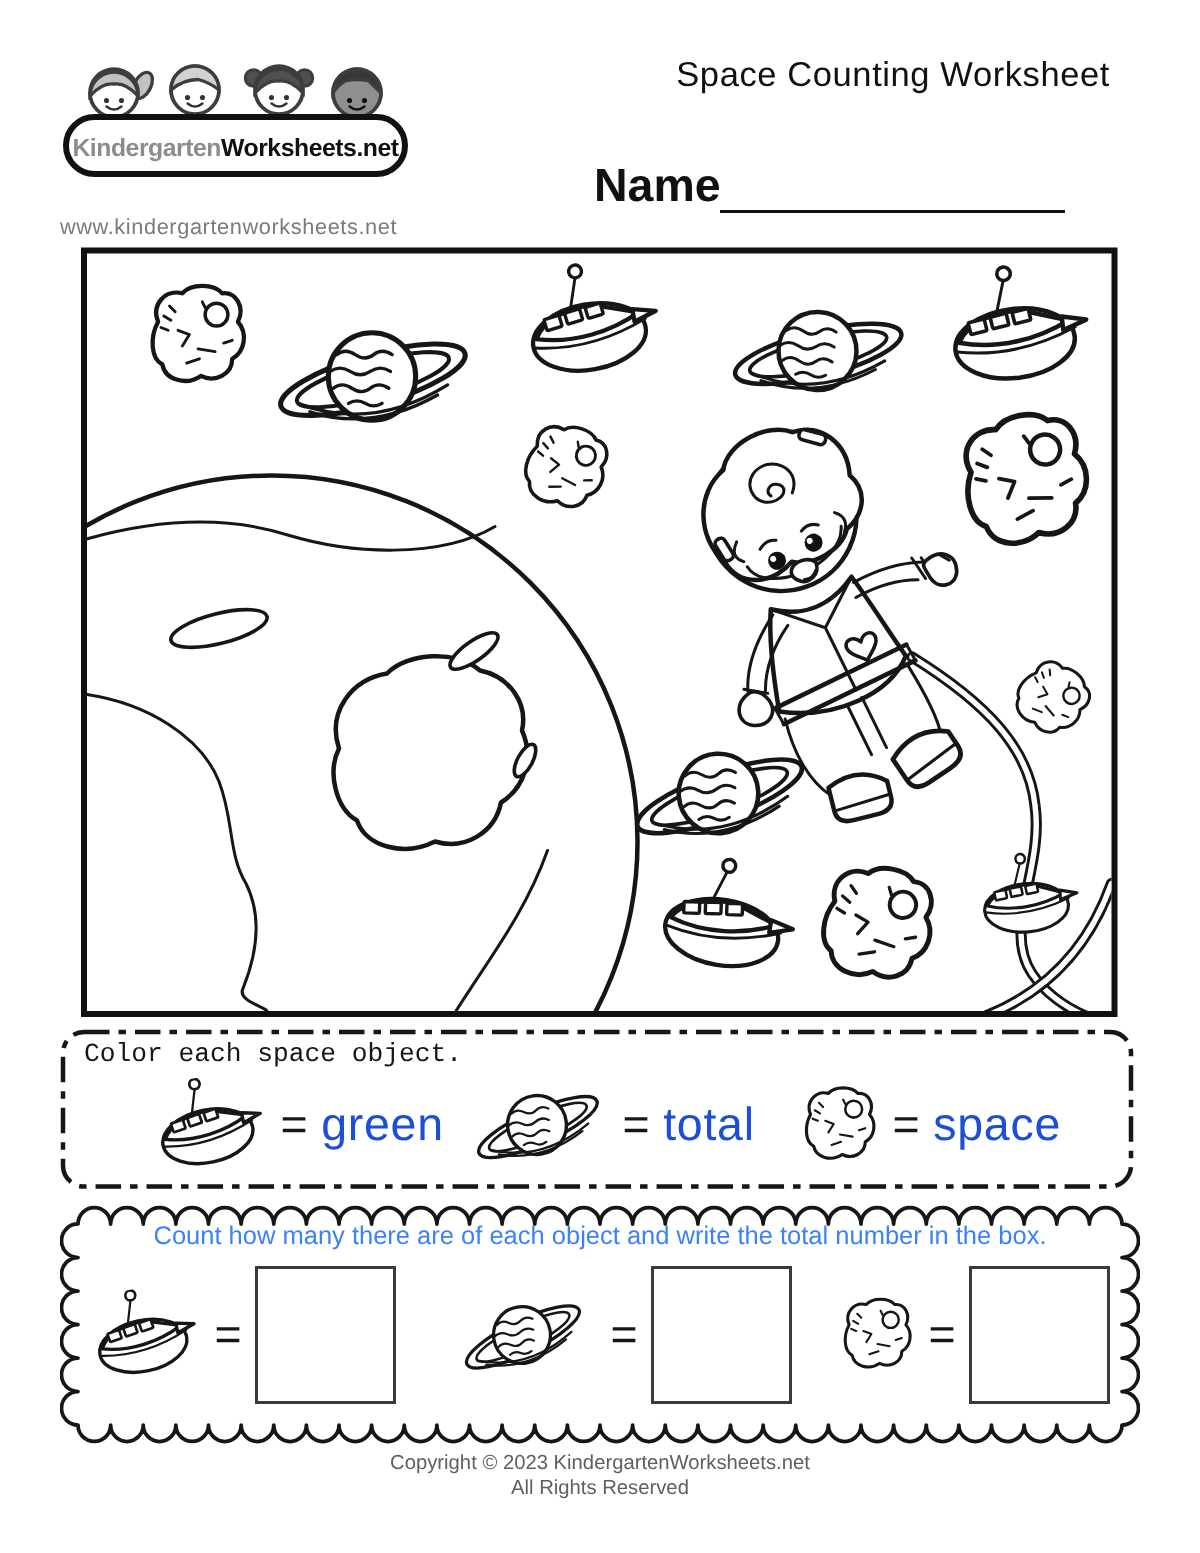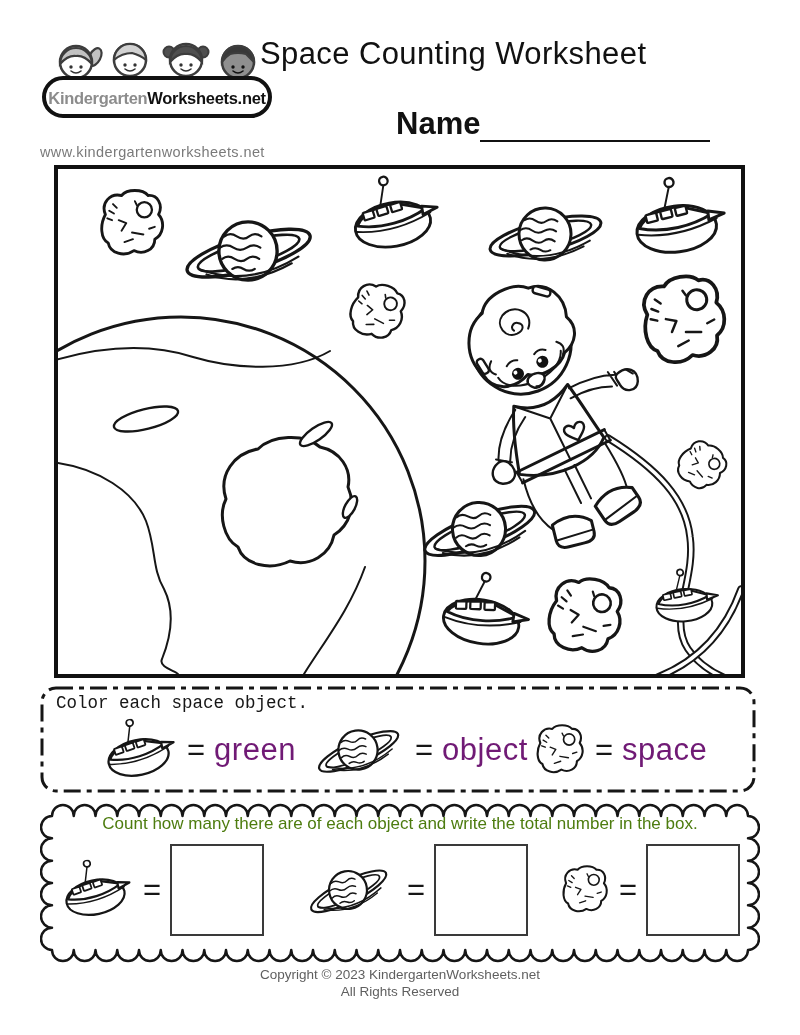--- a/index.html
+++ b/index.html
@@ -9,46 +9,46 @@
   
   .ln  {fill:#ffffff;stroke:#161616;stroke-width:3;stroke-linecap:round;stroke-linejoin:round;}
   .ln2 {fill:#ffffff;stroke:#161616;stroke-width:2.4;stroke-linecap:round;stroke-linejoin:round;}
   .thin{fill:none;stroke:#161616;stroke-width:2;stroke-linecap:round;stroke-linejoin:round;}
   .tube-b{fill:none;stroke:#161616;stroke-width:7.5;stroke-linecap:round;}
   .tube-w{fill:none;stroke:#ffffff;stroke-width:3.6;stroke-linecap:round;}
 
   
   #logo{position:absolute;left:38px;top:30px;width:236px;height:100px;}
   #site-url{position:absolute;left:40px;top:132px;font-size:14.5px;color:#7a7a7a;letter-spacing:.4px;margin-top:12px;}
-  #title{position:absolute;left:260px;top:36px;width:480px;text-align:left;
-         font-size:31px;letter-spacing:.4px;color:#111;}
+  #title{position:absolute;left:260px;top:36px;width:480px;text-align:right;
+         font-size:23px;letter-spacing:.4px;color:#111;}
   #name-row{position:absolute;left:396px;top:106px;font-size:31px;color:#111;font-weight:bold;}
   #name-line{display:inline-block;width:230px;height:34px;border-bottom:2.5px solid #111;
              vertical-align:bottom;}
 
   
   #scene-box{position:absolute;left:54px;top:165px;width:683px;height:505px;
              border:4px solid #111;background:#fff;}
   #scene-box svg{display:block;}
 
   
   #color-sec{position:absolute;left:40px;top:686px;width:716px;height:107px;}
   #color-sec .border-svg{position:absolute;left:0;top:0;}
   #color-instruction{position:absolute;left:16px;top:7px;font-size:17.5px;color:#161616;font-family:Liberation Mono, monospace;}
   .color-group{position:absolute;top:32px;display:flex;align-items:center;gap:9px;height:64px;}
   #cg-0{left:56px;} #cg-1{left:270px;} #cg-2{left:494px;}
   .eq{font-size:31px;color:#161616;}
-  .color-word{font-size:31px;color:#701a75;letter-spacing:.5px;}
+  .color-word{font-size:31px;color:#1d4ed8;letter-spacing:.5px;}
   .tilt{transform:rotate(-12deg);}
 
   
   #count-sec{position:absolute;left:40px;top:798px;width:720px;height:170px;}
   #count-sec .border-svg{position:absolute;left:0;top:0;}
   #count-instruction{position:absolute;left:0;top:16px;width:100%;text-align:center;
-                     font-size:17px;color:#4d7c0f;}
+                     font-size:17px;color:#3b82f6;}
   .count-group{position:absolute;top:44px;display:flex;align-items:center;gap:9px;height:96px;}
   #kg-0{left:14px;} #kg-1{left:258px;} #kg-2{left:520px;}
   .answer-box{width:90px;height:88px;border:2px solid #3a3a3a;background:#fff;}
 
   
   #footer{position:absolute;left:0;top:966px;width:100%;text-align:center;
           color:#5f5f5f;font-size:13.5px;line-height:17px;}
 </style>
 </head>
 <body>
@@ -215,21 +215,21 @@
           <use href="#g-ufo"></use>
         </svg>
       <span class="eq">=</span>
       <span class="color-word">green</span>
     </div>
     <div class="color-group" id="cg-1">
       <svg style="transform:rotate(-8deg)" width="96" height="60" viewBox="-62 -39 124 78">
           <use href="#g-saturn" transform="scale(0.98)"></use>
         </svg>
       <span class="eq">=</span>
-      <span class="color-word">object</span>
+      <span class="color-word">total</span>
     </div>
     <div class="color-group" id="cg-2">
       <svg width="52" height="56" viewBox="-37 -39 74 78">
           <use href="#g-asteroid"></use>
         </svg>
       <span class="eq">=</span>
       <span class="color-word">space</span>
     </div>
   </div>
 

